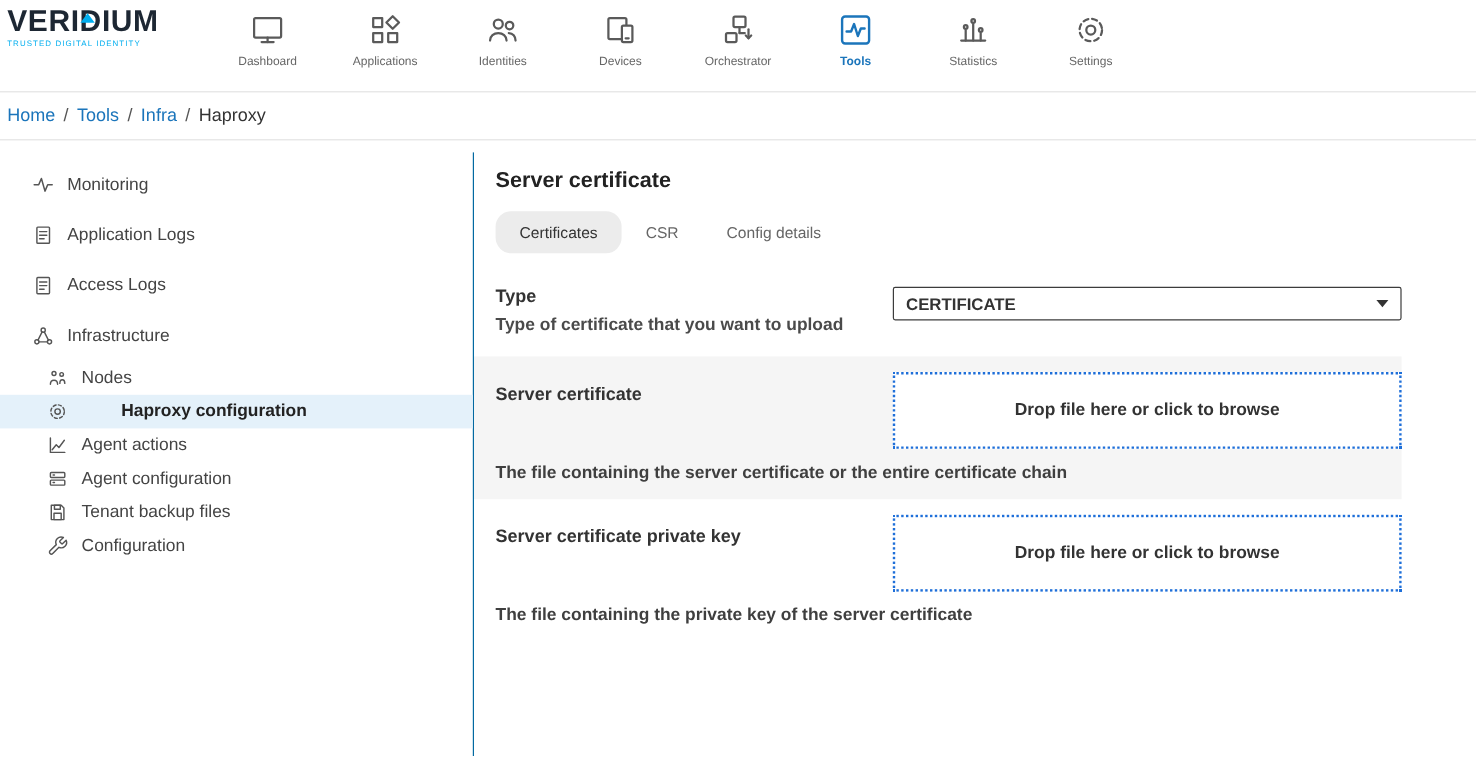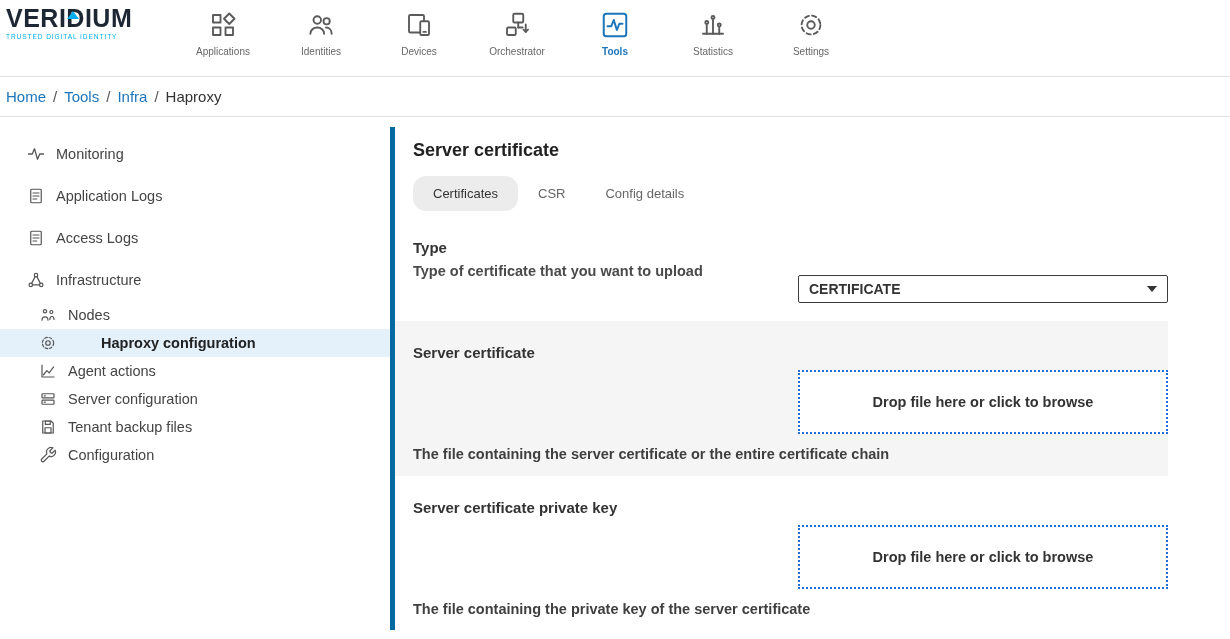--- a/index.html
+++ b/index.html
@@ -22,36 +22,36 @@
   .nav-label { display: block; font-size: 10px; color: #666; margin-top: 4px; }
   .nav-item.active .icon { color: #1b75bb; }
   .nav-item.active .nav-label { color: #1b75bb; font-weight: bold; }
   
   .breadcrumb { padding: 11px 0 11px 6px; font-size: 15px; border-bottom: 1px solid #e3e3e3; }
   .crumb-link { color: #1b75bb; text-decoration: none; cursor: pointer; }
   .crumb-current { color: #333; }
   .crumb-sep { color: #555; margin: 0 7px; }
   
   .content { display: flex; padding-top: 10px; height: 513px; }
-  .sidebar { width: 395px; border-right: 5px solid #0369a1; padding-top: 6px; flex-shrink: 0; background:#fff; }
+  .sidebar { width: 395px; border-right: 1px solid #0369a1; padding-top: 6px; flex-shrink: 0; background:#fff; }
   .side-item { display: flex; align-items: center; gap: 11px; padding: 12px 0 12px 27px; font-size: 14.5px; color: #444; cursor: pointer; }
   .side-item .icon { color: #555; display: inline-flex; }
   .side-item .icon svg { width: 18px; height: 18px; }
   .side-item.sub { padding: 5px 0 5px 39px; font-size: 14.5px; }
   .side-item.active { background: #e4f1fa; font-weight: bold; color: #222; gap: 44px; }
   
   .main { flex: 1; padding: 13px 62px 0 18px; background:#fff; }
   .main-title { font-size: 18px; font-weight: bold; color: #222; }
   .tabs { display: flex; margin-top: 15px; font-size: 13px; color: #666; }
   .tab { padding: 10px 20px; cursor: pointer; border-radius: 13px; }
   .tab.active { background: #ececec; color: #333; }
   .form { margin-top: 12px; font-weight: bold; }
   .row-type { display: flex; padding: 16px 0 18px 0; }
   .row-left { flex: 1; padding-right: 30px; }
-  .row-right { width: 370px; flex-shrink: 0; margin-top: 36px; }
+  .row-right { width: 424px; flex-shrink: 0; }
   .field-label { font-size: 15px; color: #333; }
   .field-help { font-size: 14.5px; color: #4a4a4a; margin-top: 7px; }
   .select { border: 1px solid #3c3c3c; border-radius: 2px; padding: 5px 10px; font-size: 14px;
     display: flex; justify-content: space-between; align-items: center; background: #fff; cursor: pointer; }
   .caret { width: 0; height: 0; border-left: 5px solid transparent; border-right: 5px solid transparent; border-top: 6px solid #333; margin-left: 8px; }
   .row-upload { padding: 13px 0 14px 0; }
   .row-upload.alt { background: #f5f5f5; margin-left: -18px; padding-left: 18px; }
   .upload-top { display: flex; }
   .upload-top .field-label { padding-top: 10px; }
   .dropzone { border: 2px dotted #1e6fd9; height: 64px; display: flex; align-items: center; justify-content: center;
@@ -64,20 +64,30 @@
 <div class="header">
   <div class="logo">
     <div class="logo-name">VERIDIUM</div>
     <div class="logo-tri"></div>
     <div class="logo-tagline">TRUSTED DIGITAL IDENTITY</div>
   </div>
   <div class="nav-items">
     <div class="nav-item">
       <span class="icon">
         <svg viewBox="0 0 24 24" fill="none" stroke="currentColor" stroke-width="1.5" stroke-linecap="round" stroke-linejoin="round">
+            <rect x="3" y="4" width="18" height="13" rx="1"></rect>
+            <line x1="12" y1="17" x2="12" y2="20"></line>
+            <line x1="8" y1="20" x2="16" y2="20"></line>
+          </svg>
+      </span>
+      <span class="nav-label">Dashboard</span>
+    </div>
+    <div class="nav-item">
+      <span class="icon">
+        <svg viewBox="0 0 24 24" fill="none" stroke="currentColor" stroke-width="1.5" stroke-linecap="round" stroke-linejoin="round">
             <rect x="4" y="4" width="6" height="6"></rect>
             <polygon points="17,2.8 21.2,7 17,11.2 12.8,7"></polygon>
             <rect x="4" y="14" width="6" height="6"></rect>
             <rect x="14" y="14" width="6" height="6"></rect>
           </svg>
       </span>
       <span class="nav-label">Applications</span>
     </div>
     <div class="nav-item">
       <span class="icon">
@@ -229,21 +239,21 @@
     </div>
     <div class="side-item sub">
       <span class="icon">
         <svg viewBox="0 0 24 24" fill="none" stroke="currentColor" stroke-width="1.6" stroke-linecap="round" stroke-linejoin="round">
             <rect x="4" y="5" width="16" height="5.5" rx="1"></rect>
             <rect x="4" y="13.5" width="16" height="5.5" rx="1"></rect>
             <line x1="7" y1="7.7" x2="8.5" y2="7.7"></line>
             <line x1="7" y1="16.2" x2="8.5" y2="16.2"></line>
           </svg>
       </span>
-      <span>Server configuration</span>
+      <span>Agent configuration</span>
     </div>
     <div class="side-item sub">
       <span class="icon">
         <svg viewBox="0 0 24 24" fill="none" stroke="currentColor" stroke-width="1.6" stroke-linecap="round" stroke-linejoin="round">
             <path d="M5 4h11l3 3v13H5z"></path>
             <rect x="8.5" y="4" width="6.5" height="4.5"></rect>
             <rect x="8" y="13" width="8" height="7"></rect>
           </svg>
       </span>
       <span>Tenant backup files</span>

